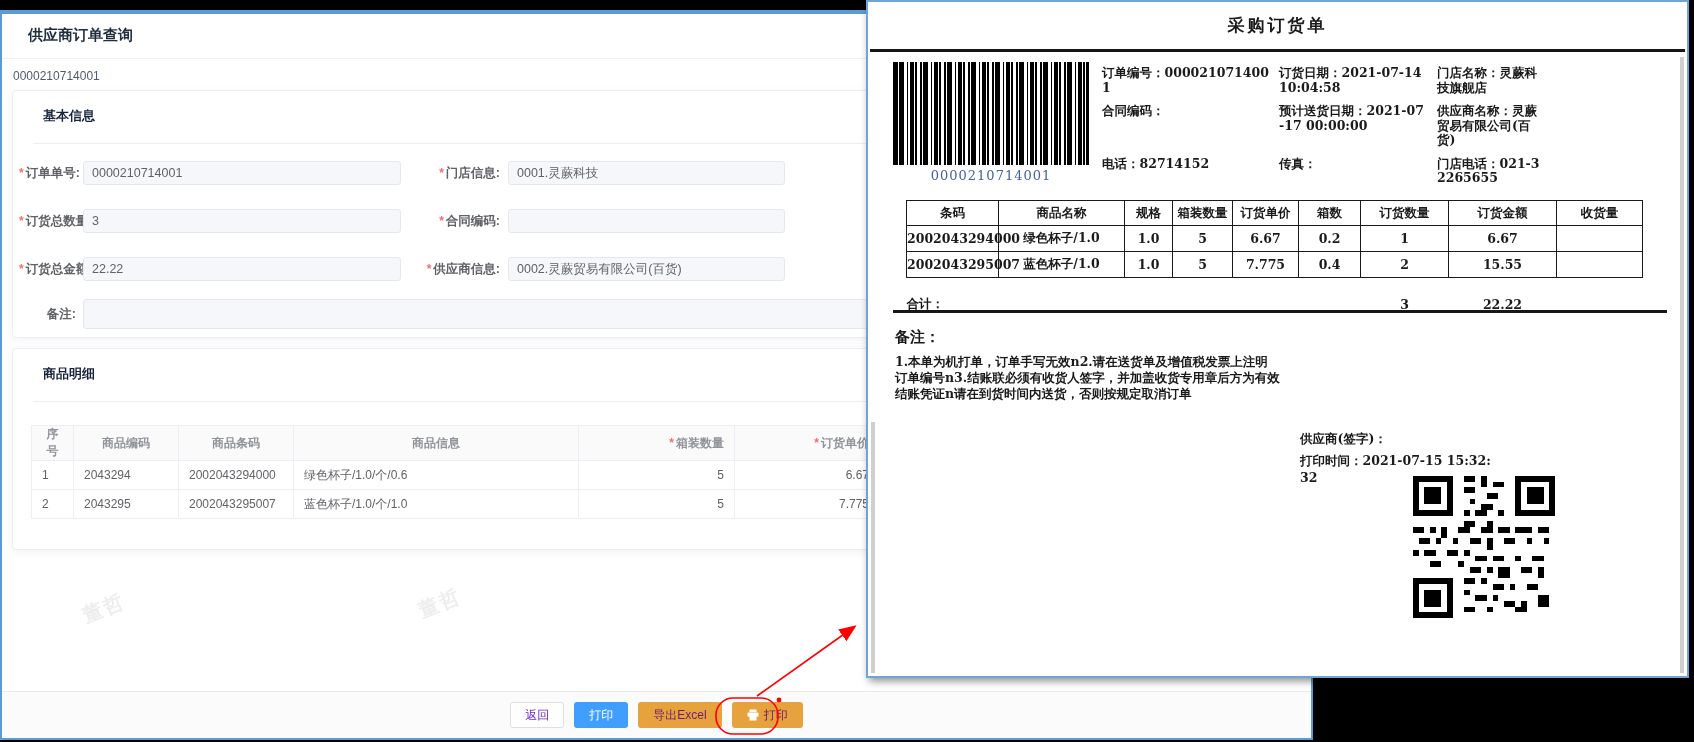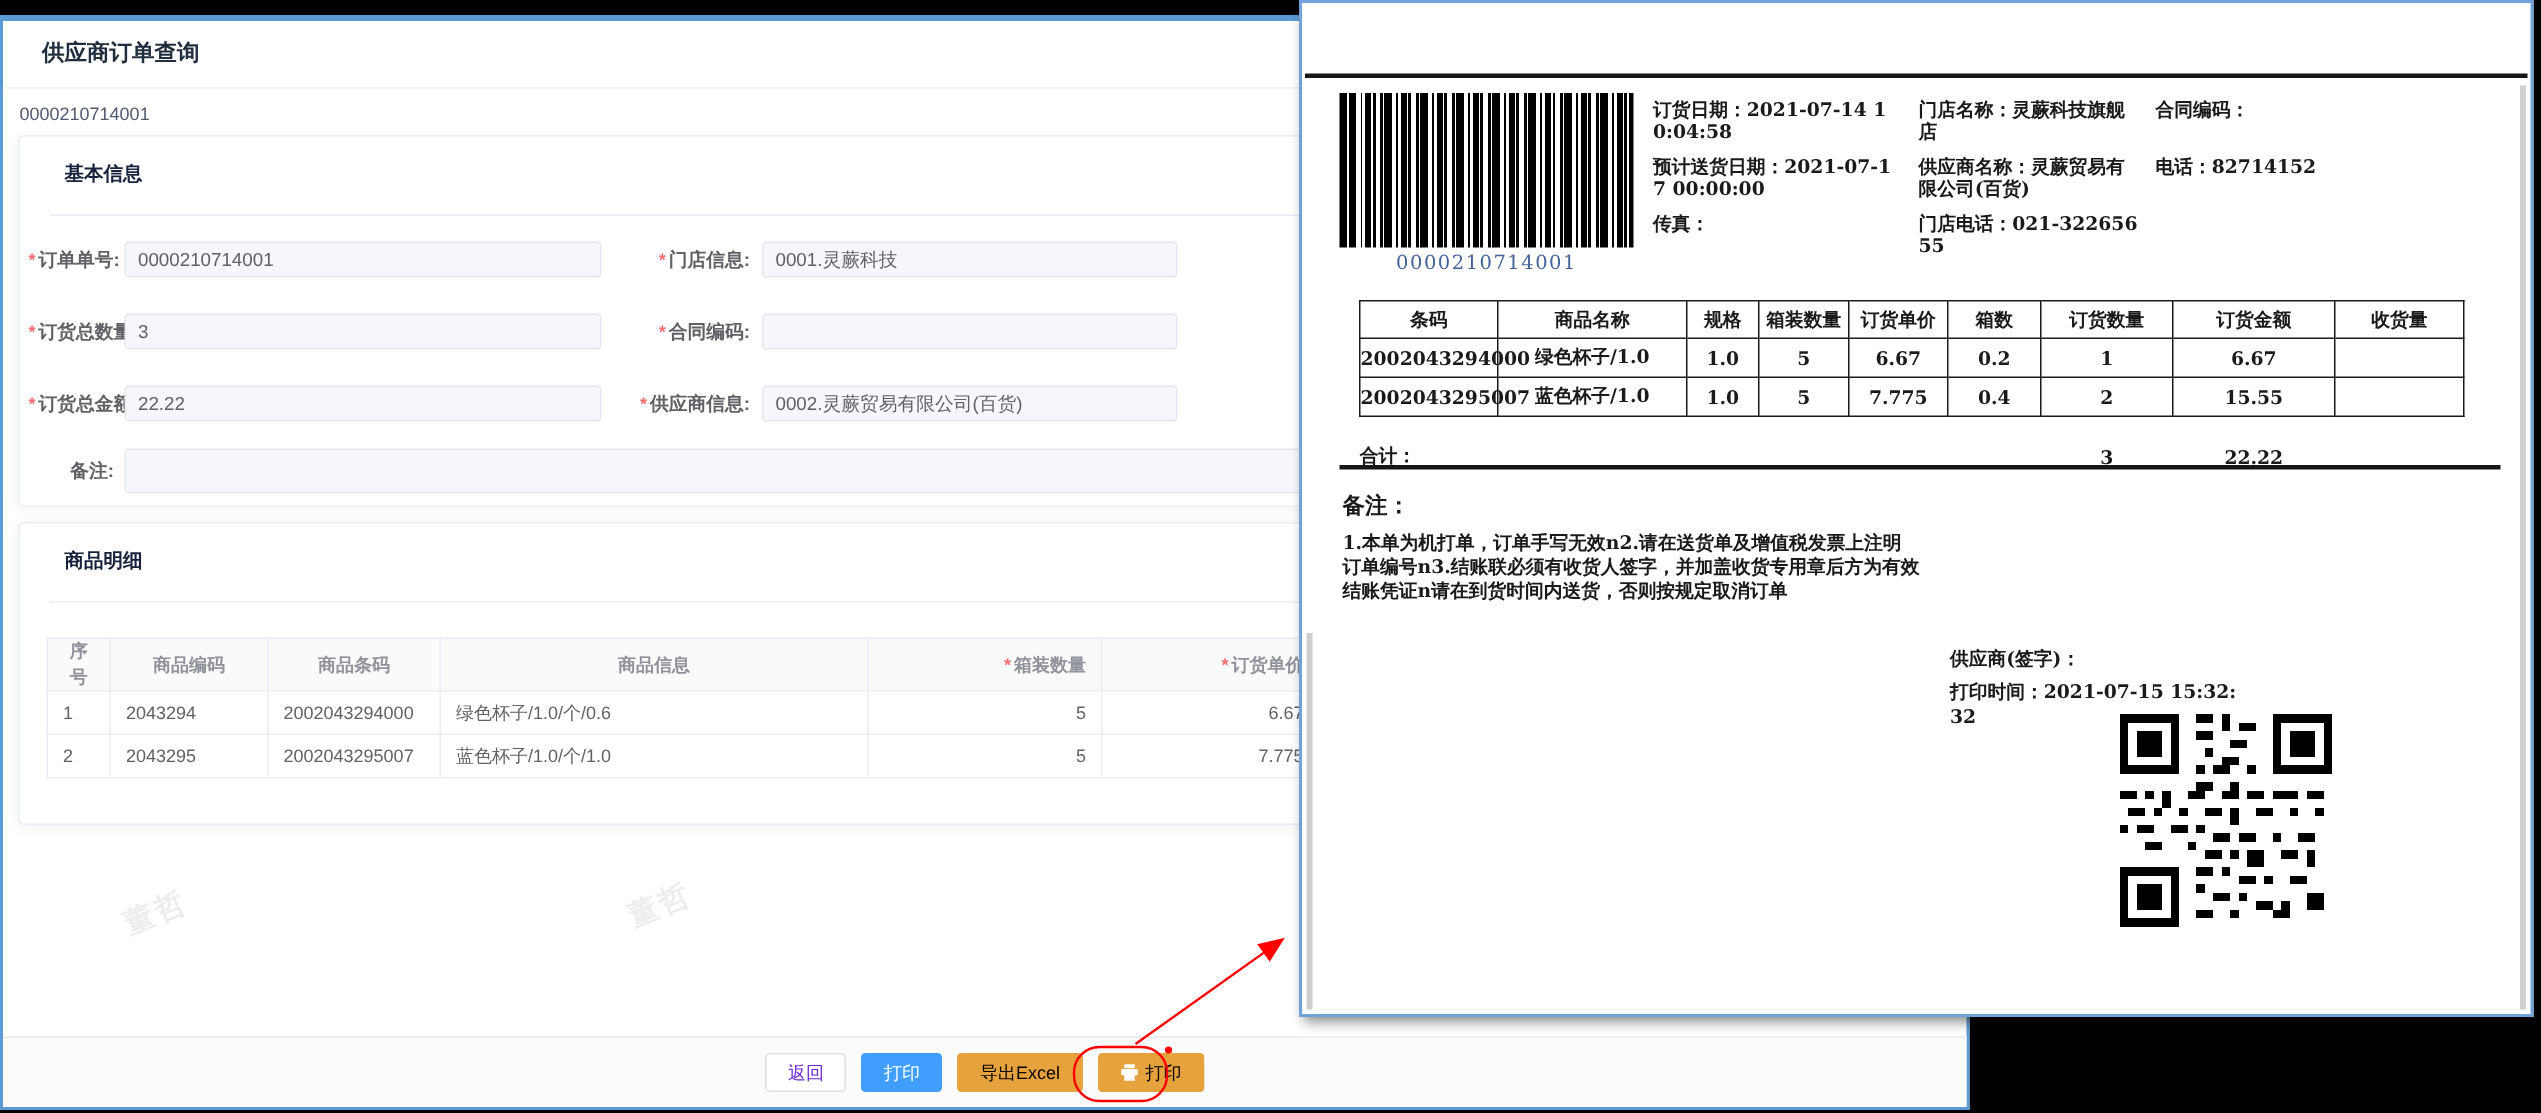--- a/index.html
+++ b/index.html
@@ -67,21 +67,21 @@
     position:absolute;left:0;right:0;bottom:0;height:46px;background:#fbfbfc;
     border-top:1px solid #e8eaec;display:flex;align-items:center;justify-content:center;gap:10px;
   }
   .btn{
     height:26px;padding:0 14px;border-radius:3px;font-size:12px;
     display:inline-flex;align-items:center;gap:5px;cursor:pointer;border:1px solid transparent;
     font-family:inherit;
   }
   .btn-plain{background:#fff;border-color:#dcdfe6;color:#6d28d9;}
   .btn-primary{background:#409eff;color:#fff;}
-  .btn-warning{background:#e6a23c;color:#000000;}
+  .btn-warning{background:#e6a23c;color:#701a75;}
 
   
   .preview{
     position:absolute;left:866px;top:0;width:823px;height:678px;
     background:#fff;border:2px solid #71a3d8;box-sizing:border-box;
     box-shadow:3px 3px 8px rgba(0,0,0,.45);
     font-family:"DejaVu Serif","Liberation Serif",serif;color:#1a1a1a;
   }
   .pp-edge-r{position:absolute;right:3px;top:55px;bottom:3px;width:4px;background:#cfcfcf;}
   .pp-edge-l{position:absolute;left:3px;top:420px;bottom:3px;width:4px;background:#cfcfcf;}
@@ -237,26 +237,28 @@
       </span>
       <span>打印</span>
     </button>
   </div>
 </div>
 
 <div class="preview">
   <div class="pp-edge-r"></div>
   <div class="pp-edge-l"></div>
 
+  <div class="pp-title">采购订货单</div>
   <div class="pp-rule1"></div>
 
   <div class="pp-barcode"></div>
   <div class="pp-barcode-text">0000210714001</div>
 
   <div class="pp-info">
+    <div class="cell"><span>订单编号：</span><span>0000210714001</span></div>
     <div class="cell"><span>订货日期：</span><span>2021-07-14 10:04:58</span></div>
     <div class="cell"><span>门店名称：</span><span>灵蕨科技旗舰店</span></div>
 
     <div class="cell"><span>合同编码：</span><span></span></div>
     <div class="cell"><span>预计送货日期：</span><span>2021-07-17 00:00:00</span></div>
 
     <div class="cell"><span>供应商名称：</span><span>灵蕨贸易有限公司(百货)</span></div>
     <div class="cell"><span>电话：</span><span>82714152</span></div>
     <div class="cell"><span>传真：</span><span></span></div>
 

